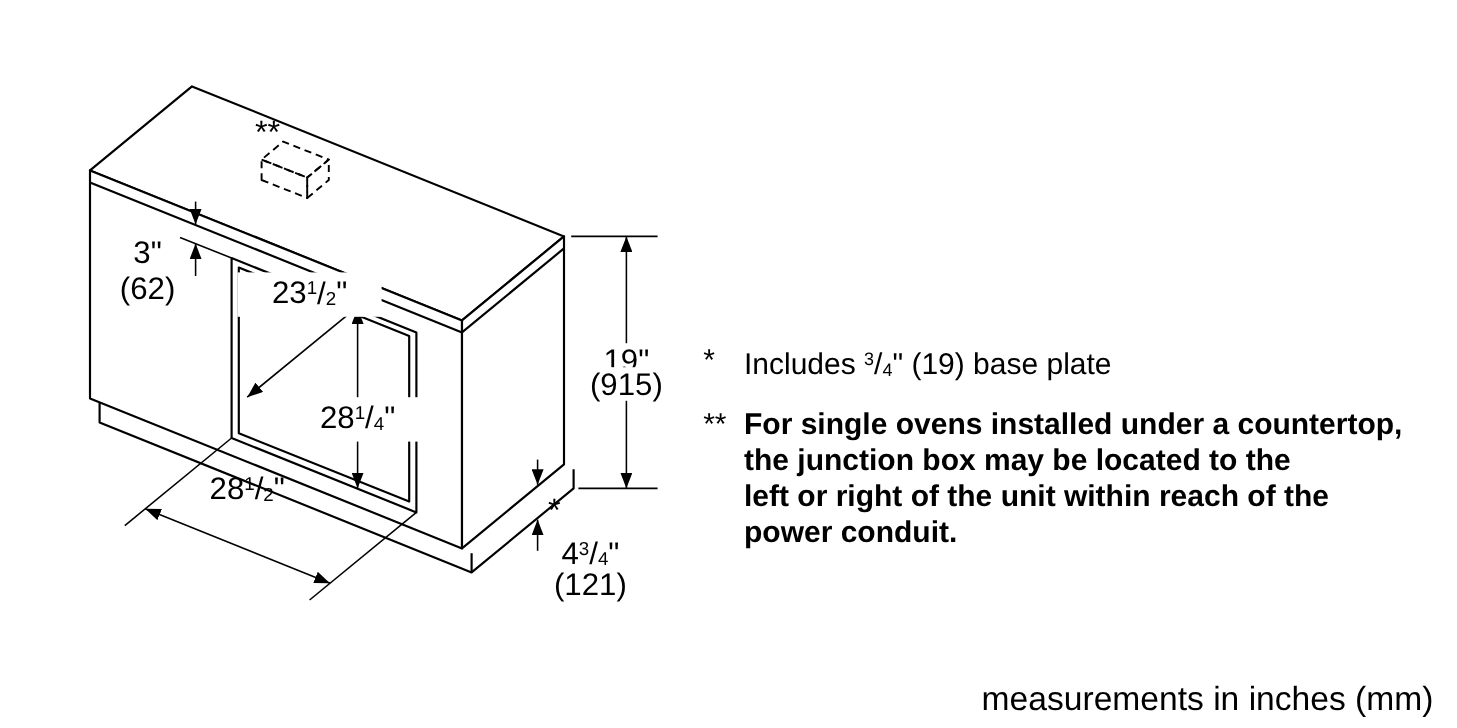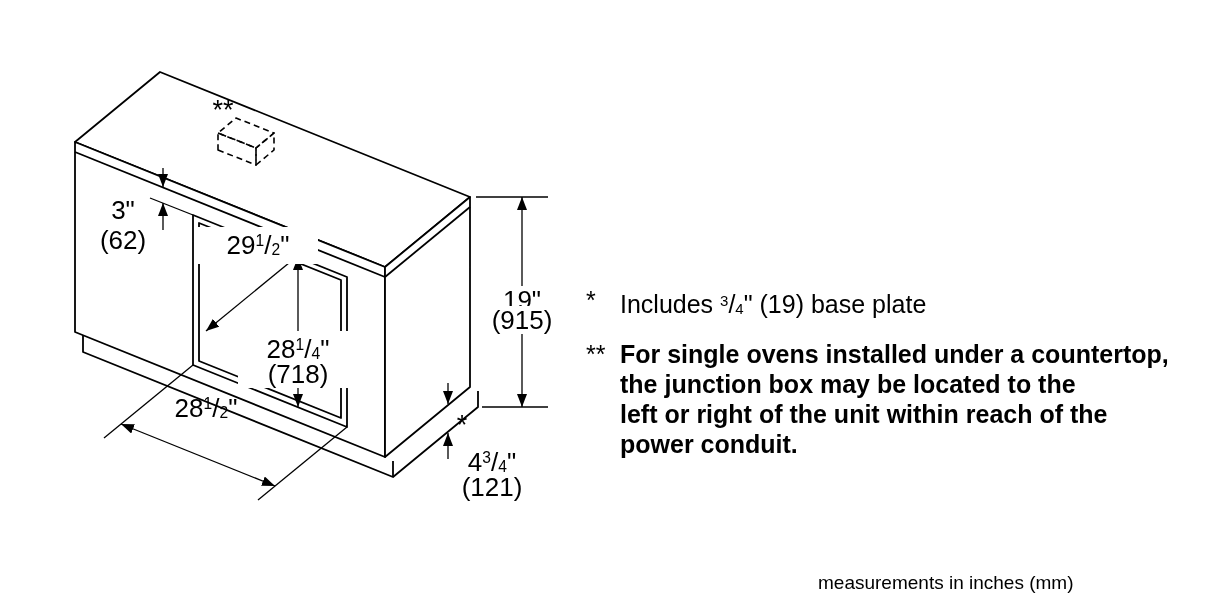--- a/index.html
+++ b/index.html
@@ -6,21 +6,21 @@
   .stage{position:relative;width:1214px;height:607px;overflow:hidden;background:#fff;}
   .stage svg{position:absolute;left:0;top:0;}
   .dlabel{position:absolute;text-align:center;font-size:26px;line-height:28px;white-space:nowrap;}
   .mask{background:#fff;}
   .star{position:absolute;text-align:center;font-size:27px;line-height:28px;}
   .fr sup{font-size:60%;vertical-align:0.5em;}
   .fr sub{font-size:60%;vertical-align:-0.08em;}
   .note{position:absolute;display:flex;align-items:flex-start;font-size:25px;line-height:30px;}
   .note .marker{flex:0 0 34px;}
   .prelines{white-space:pre-line;font-weight:bold;}
-  .footer{position:absolute;font-size:19px;line-height:28px;white-space:nowrap;}
+  .footer{position:absolute;font-size:28px;line-height:28px;white-space:nowrap;}
 </style>
 </head>
 <body>
 
 <div class="stage">
 
   <svg width="620" height="560" viewBox="0 0 620 560">
     <defs>
       <marker id="ah" markerWidth="13" markerHeight="10" refX="13" refY="5" orient="auto-start-reverse" markerUnits="userSpaceOnUse">
         <path d="M0,0 L13,5 L0,10 Z" fill="#000"></path>
@@ -64,24 +64,23 @@
       <line x1="522" y1="197" x2="522" y2="407" marker-start="url(#ah)" marker-end="url(#ah)"></line>
 
       <line x1="448" y1="383" x2="448" y2="404" marker-end="url(#ah)"></line>
       <line x1="448" y1="459" x2="448" y2="433" marker-end="url(#ah)"></line>
     </g>
   </svg>
 
   <div class="dlabel" style="left:90px;top:196px;width:66px"><span>3</span><span>"</span></div>
   <div class="dlabel" style="left:80px;top:226px;width:86px">(62)</div>
 
-  <div class="dlabel mask" style="left:198px;top:227px;width:120px"><span>29</span><span class="fr"><sup>1</sup>/<sub>2</sub></span><span>"</span></div>
+  <div class="dlabel mask" style="left:198px;top:227px;width:120px"><span>23</span><span class="fr"><sup>1</sup>/<sub>2</sub></span><span>"</span></div>
 
   <div class="dlabel mask" style="left:238px;top:331px;width:120px"><span>28</span><span class="fr"><sup>1</sup>/<sub>4</sub></span><span>"</span></div>
-  <div class="dlabel mask" style="left:238px;top:360px;width:120px">(718)</div>
 
   <div class="dlabel" style="left:146px;top:390px;width:120px"><span>28</span><span class="fr"><sup>1</sup>/<sub>2</sub></span><span>"</span></div>
 
   <div class="dlabel mask" style="left:483px;top:286px;width:78px"><span>19</span><span>"</span></div>
   <div class="dlabel mask" style="left:479px;top:306px;width:86px">(915)</div>
 
   <div class="star" style="left:450px;top:411px;width:24px">*</div>
   <div class="dlabel" style="left:452px;top:444px;width:80px"><span>4</span><span class="fr"><sup>3</sup>/<sub>4</sub></span><span>"</span></div>
   <div class="dlabel" style="left:448px;top:473px;width:88px">(121)</div>
 

